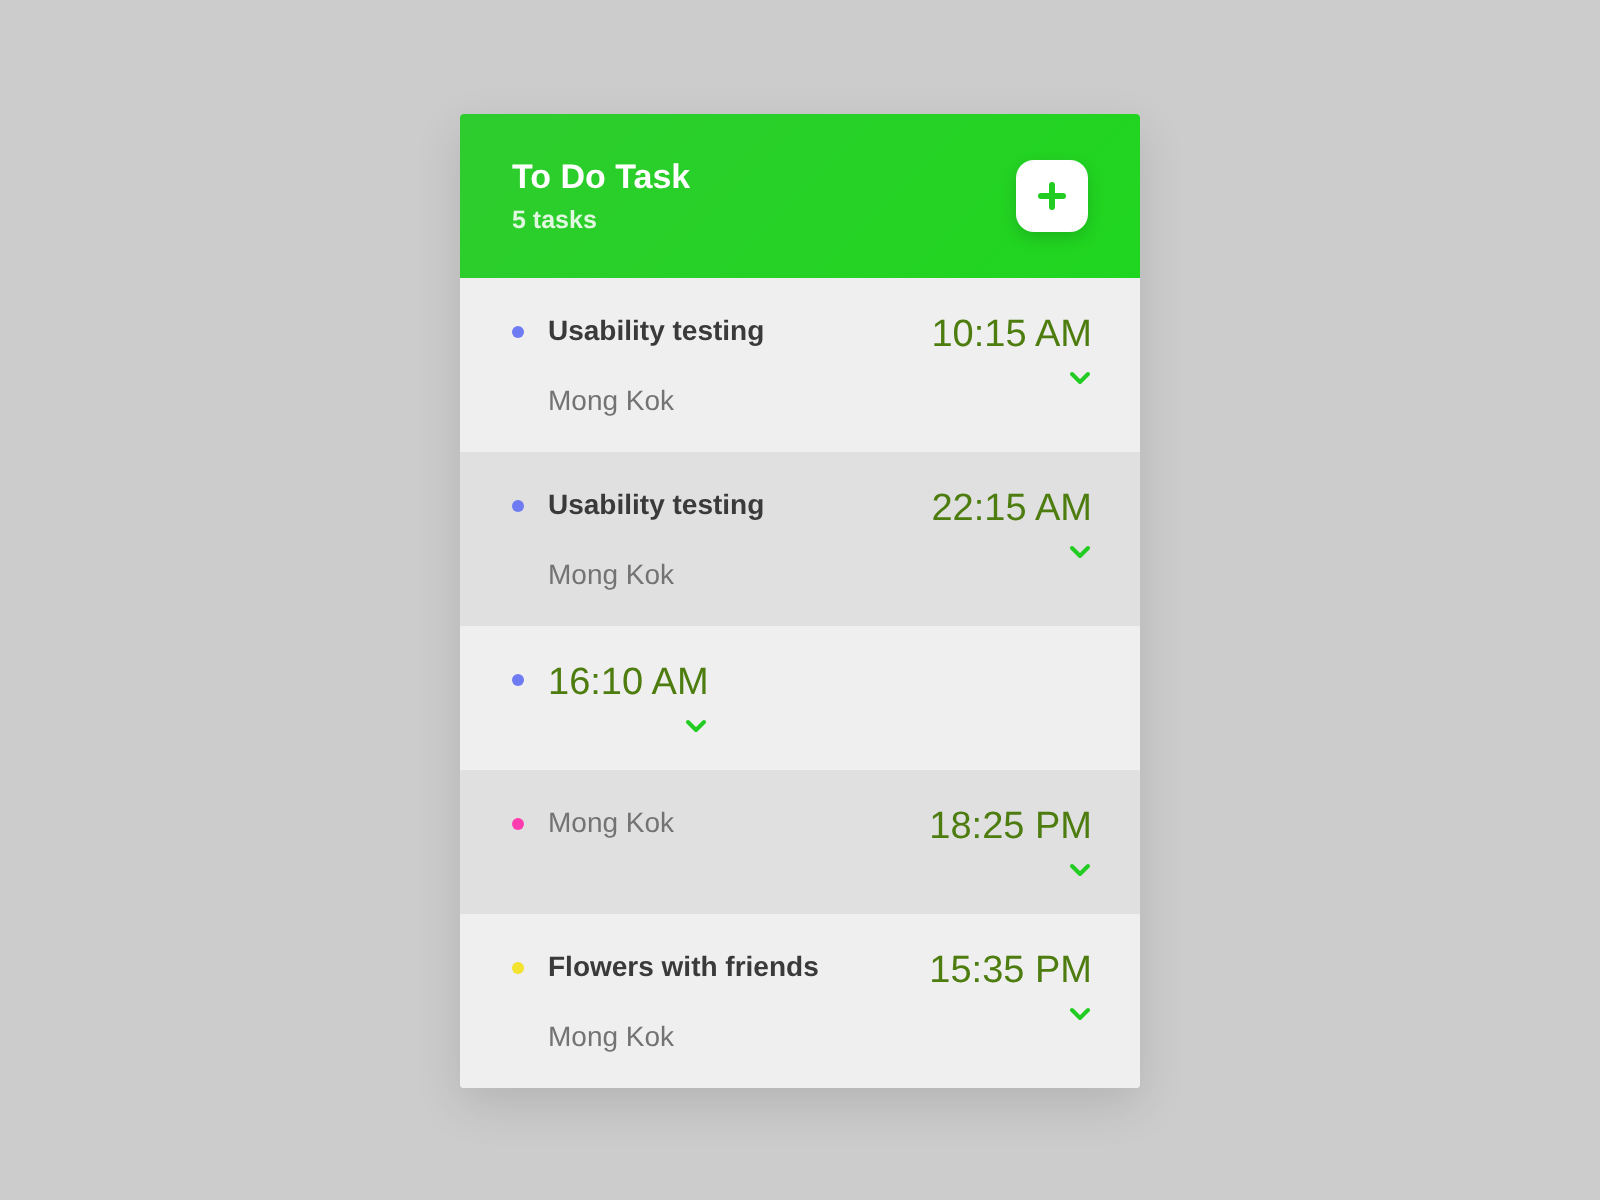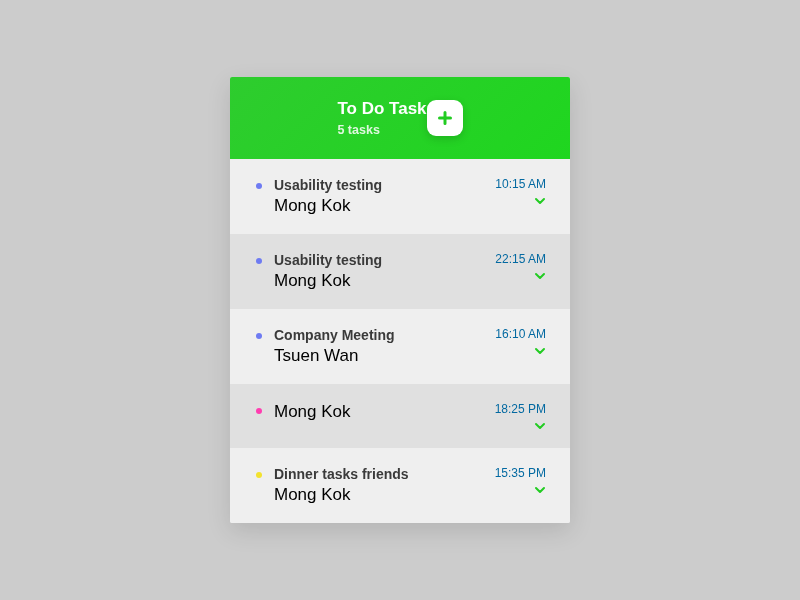--- a/index.html
+++ b/index.html
@@ -17,21 +17,21 @@
     background: #e8e8e8;
     border-radius: 2px;
     overflow: hidden;
     box-shadow: 0 8px 24px rgba(0,0,0,0.12);
   }
   .header {
     background: linear-gradient(135deg, #2ecc2e 0%, #1fd61f 100%);
     padding: 22px 26px;
     display: flex;
     align-items: center;
-    justify-content: center;
+    justify-content: space-between;
   }
   .header-left { display: flex; flex-direction: column; gap: 4px; }
   .header-title {
     color: #fff;
     font-size: 17px;
     font-weight: 700;
   }
   .header-sub {
     color: rgba(255,255,255,0.85);
     font-size: 12.5px;
@@ -59,40 +59,40 @@
   }
   .item.odd { background: #efefef; }
   .item.even { background: #e0e0e0; }
   .bullet {
     width: 6px;
     height: 6px;
     border-radius: 50%;
     margin-top: 6px;
     flex: 0 0 auto;
   }
-  .item-body { flex: 1; display: flex; flex-direction: column; gap: 3px; }
+  .item-body { flex: 1; display: flex; flex-direction: column; gap: 19px; }
   .item-title {
     color: #3a3a3a;
     font-size: 14px;
     font-weight: 700;
   }
   .item-loc {
-    color: #000000;
-    font-size: 17px;
+    color: #737373;
+    font-size: 14px;
     font-weight: 400;
   }
   .item-right {
     display: flex;
     flex-direction: column;
     align-items: flex-end;
     gap: 6px;
   }
   .item-time {
-    color: #0369a1;
-    font-size: 12px;
+    color: #4d7c0f;
+    font-size: 19px;
     font-weight: 500;
   }
   .chev {
     display: flex;
     align-items: center;
     justify-content: center;
   }
 </style>
 </head>
 <body>
@@ -140,24 +140,20 @@
         <div class="chev">
           <svg width="12" height="8" viewBox="0 0 12 8">
               <path d="M2 2 L6 6 L10 2" fill="none" stroke="#22cc22" stroke-width="2" stroke-linecap="round" stroke-linejoin="round"></path>
             </svg>
         </div>
       </div>
     </div>
 
     <div class="item odd">
       <div class="bullet" style="background: rgb(110, 123, 242);"></div>
-      <div class="item-body">
-        <div class="item-title">Company Meeting</div>
-        <div class="item-loc">Tsuen Wan</div>
-      </div>
       <div class="item-right">
         <div class="item-time">16:10 AM</div>
         <div class="chev">
           <svg width="12" height="8" viewBox="0 0 12 8">
               <path d="M2 2 L6 6 L10 2" fill="none" stroke="#22cc22" stroke-width="2" stroke-linecap="round" stroke-linejoin="round"></path>
             </svg>
         </div>
       </div>
     </div>
 
@@ -172,21 +168,21 @@
           <svg width="12" height="8" viewBox="0 0 12 8">
               <path d="M2 2 L6 6 L10 2" fill="none" stroke="#22cc22" stroke-width="2" stroke-linecap="round" stroke-linejoin="round"></path>
             </svg>
         </div>
       </div>
     </div>
 
     <div class="item odd">
       <div class="bullet" style="background: rgb(243, 226, 46);"></div>
       <div class="item-body">
-        <div class="item-title">Dinner tasks friends</div>
+        <div class="item-title">Flowers with friends</div>
         <div class="item-loc">Mong Kok</div>
       </div>
       <div class="item-right">
         <div class="item-time">15:35 PM</div>
         <div class="chev">
           <svg width="12" height="8" viewBox="0 0 12 8">
               <path d="M2 2 L6 6 L10 2" fill="none" stroke="#22cc22" stroke-width="2" stroke-linecap="round" stroke-linejoin="round"></path>
             </svg>
         </div>
       </div>

